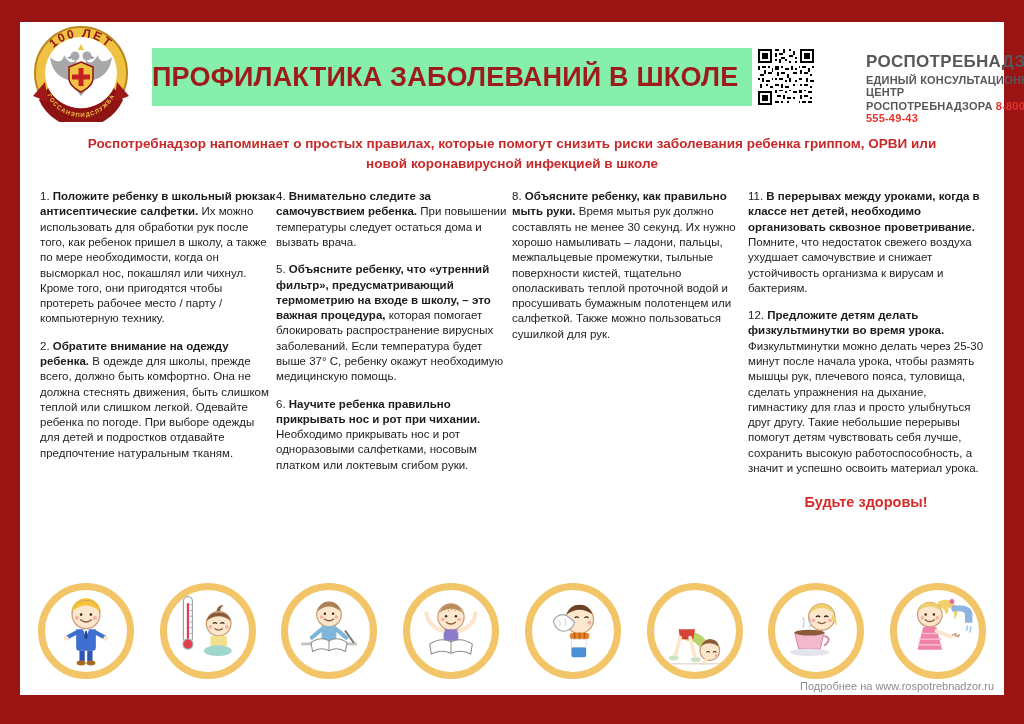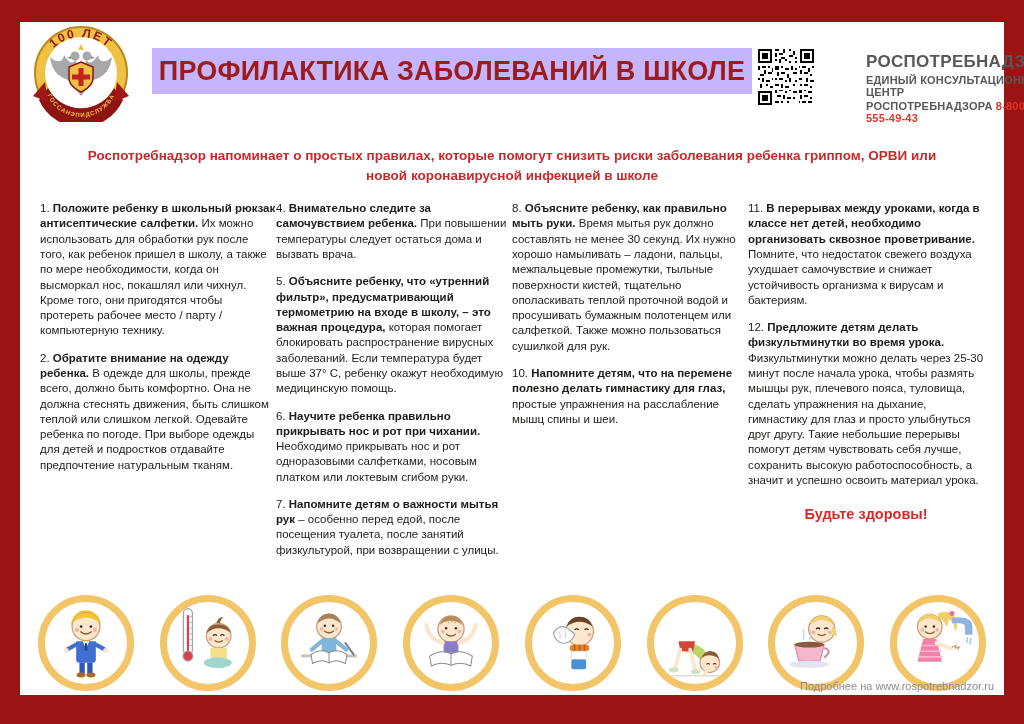--- a/index.html
+++ b/index.html
@@ -4,33 +4,33 @@
 <style>
   * { margin:0; padding:0; box-sizing:border-box; }
   html,body { width:1024px; height:724px; }
   body { font-family:"Liberation Sans", sans-serif; }
   .page { position:relative; width:1024px; height:724px; background:#9b1414; overflow:hidden; }
   .inner { position:absolute; left:20px; top:22px; right:20px; bottom:29px; background:#ffffff; }
 
   
   .header { position:relative; height:104px; }
   .emblem { position:absolute; left:8px; top:2px; width:106px; height:98px; }
-  .title-band { position:absolute; left:132px; right:252px; top:26px; height:46px;
-                background:#c4b5fd; display:flex; align-items:center; justify-content:center; }
+  .title-band { position:absolute; left:132px; right:252px; top:26px; height:58px;
+                background:#86efac; display:flex; align-items:center; }
   .title-band h1 { color:#9e1b1b; font-size:27px; font-weight:bold; letter-spacing:0.2px; white-space:nowrap; }
   .org-block { position:absolute; right:6px; top:27px; width:240px; display:flex; gap:8px; align-items:flex-start; }
   .qr { width:56px; height:56px; flex:0 0 auto; }
   .org-text { padding-top:3px;margin-left:44px; }
   .org-name { color:#57585a; font-weight:bold; font-size:17px; letter-spacing:0.3px; }
   .org-sub { color:#57585a; font-weight:bold; font-size:11px; margin-top:2px; letter-spacing:0.2px; }
   .phone { color:#e5342c; }
 
   
   .subtitle { color:#c62a2a; font-weight:600; font-size:13.5px; line-height:1.45;
-              text-align:center; max-width:850px; margin:20px auto 10px auto; }
+              text-align:center; max-width:850px; margin:8px auto 10px auto; }
 
   
   .columns { display:grid; grid-template-columns:repeat(4,1fr); column-gap:0;
              padding:6px 20px 0 20px; height:398px; overflow:hidden; }
   .tip { font-size:11.5px; line-height:1.33; color:#1d1c1a; margin-bottom:12px; }
   .tip .lead { font-weight:bold; }
   .closing { color:#d42b2b; font-weight:bold; font-size:14.5px; text-align:center; margin-top:18px; }
 
   
   .circles { display:flex; justify-content:space-between; padding:2px 18px 0 18px; }
@@ -120,25 +120,23 @@
 
     <div class="columns">
       <div class="col">
         <p class="tip"><span class="num">1.</span> <span class="lead">Положите ребенку в школьный рюкзак антисептические салфетки.</span> <span>Их можно использовать для обработки рук после того, как ребенок пришел в школу, а также по мере необходимости, когда он высморкал нос, покашлял или чихнул. Кроме того, они пригодятся чтобы протереть рабочее место / парту / компьютерную технику.</span></p>
         <p class="tip"><span class="num">2.</span> <span class="lead">Обратите внимание на одежду ребенка.</span> <span>В одежде для школы, прежде всего, должно быть комфортно. Она не должна стеснять движения, быть слишком теплой или слишком легкой. Одевайте ребенка по погоде. При выборе одежды для детей и подростков отдавайте предпочтение натуральным тканям.</span></p>
       </div>
       <div class="col">
         <p class="tip"><span class="num">4.</span> <span class="lead">Внимательно следите за самочувствием ребенка.</span> <span>При повышении температуры следует остаться дома и вызвать врача.</span></p>
         <p class="tip"><span class="num">5.</span> <span class="lead">Объясните ребенку, что «утренний фильтр», предусматривающий термометрию на входе в школу, – это важная процедура,</span> <span>которая помогает блокировать распространение вирусных заболеваний. Если температура будет выше 37° С, ребенку окажут необходимую медицинскую помощь.</span></p>
         <p class="tip"><span class="num">6.</span> <span class="lead">Научите ребенка правильно прикрывать нос и рот при чихании.</span> <span>Необходимо прикрывать нос и рот одноразовыми салфетками, носовым платком или локтевым сгибом руки.</span></p>
-        <p class="tip"><span class="num">7.</span> <span class="lead">Напомните детям о важности мытья рук</span> <span>– особенно перед едой, после посещения туалета, после занятий физкультурой, при возвращении с улицы.</span></p>
       </div>
       <div class="col">
         <p class="tip"><span class="num">8.</span> <span class="lead">Объясните ребенку, как правильно мыть руки.</span> <span>Время мытья рук должно составлять не менее 30 секунд. Их нужно хорошо намыливать – ладони, пальцы, межпальцевые промежутки, тыльные поверхности кистей, тщательно ополаскивать теплой проточной водой и просушивать бумажным полотенцем или салфеткой. Также можно пользоваться сушилкой для рук.</span></p>
-        <p class="tip"><span class="num">10.</span> <span class="lead">Напомните детям, что на перемене полезно делать гимнастику для глаз,</span> <span>простые упражнения на расслабление мышц спины и шеи.</span></p>
       </div>
       <div class="col">
         <p class="tip"><span class="num">11.</span> <span class="lead">В перерывах между уроками, когда в классе нет детей, необходимо организовать сквозное проветривание.</span> <span>Помните, что недостаток свежего воздуха ухудшает самочувствие и снижает устойчивость организма к вирусам и бактериям.</span></p>
         <p class="tip"><span class="num">12.</span> <span class="lead">Предложите детям делать физкультминутки во время урока.</span> <span>Физкультминутки можно делать через 25-30 минут после начала урока, чтобы размять мышцы рук, плечевого пояса, туловища, сделать упражнения на дыхание, гимнастику для глаз и просто улыбнуться друг другу. Такие небольшие перерывы помогут детям чувствовать себя лучше, сохранить высокую работоспособность, а значит и успешно освоить материал урока.</span></p>
         <p class="closing">Будьте здоровы!</p>
       </div>
     </div>
 
     <div class="circles">
 

